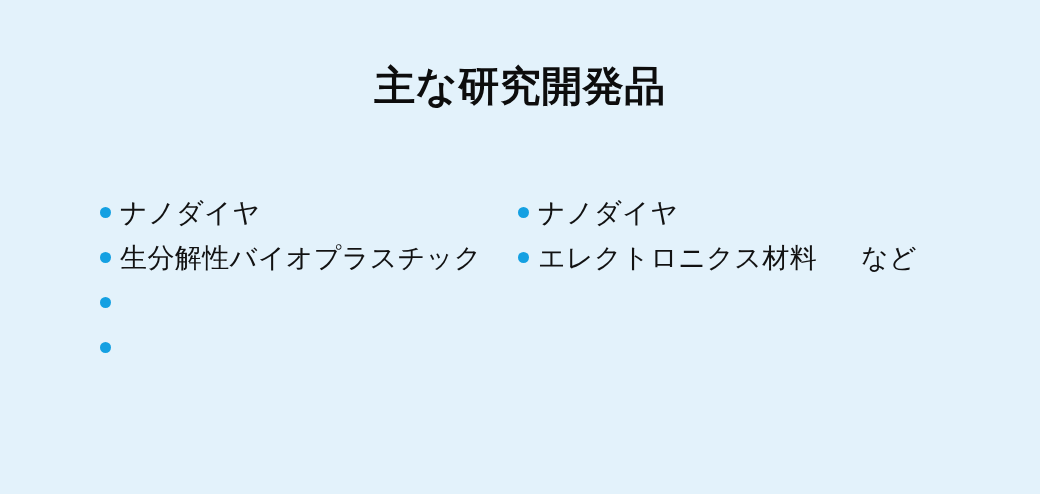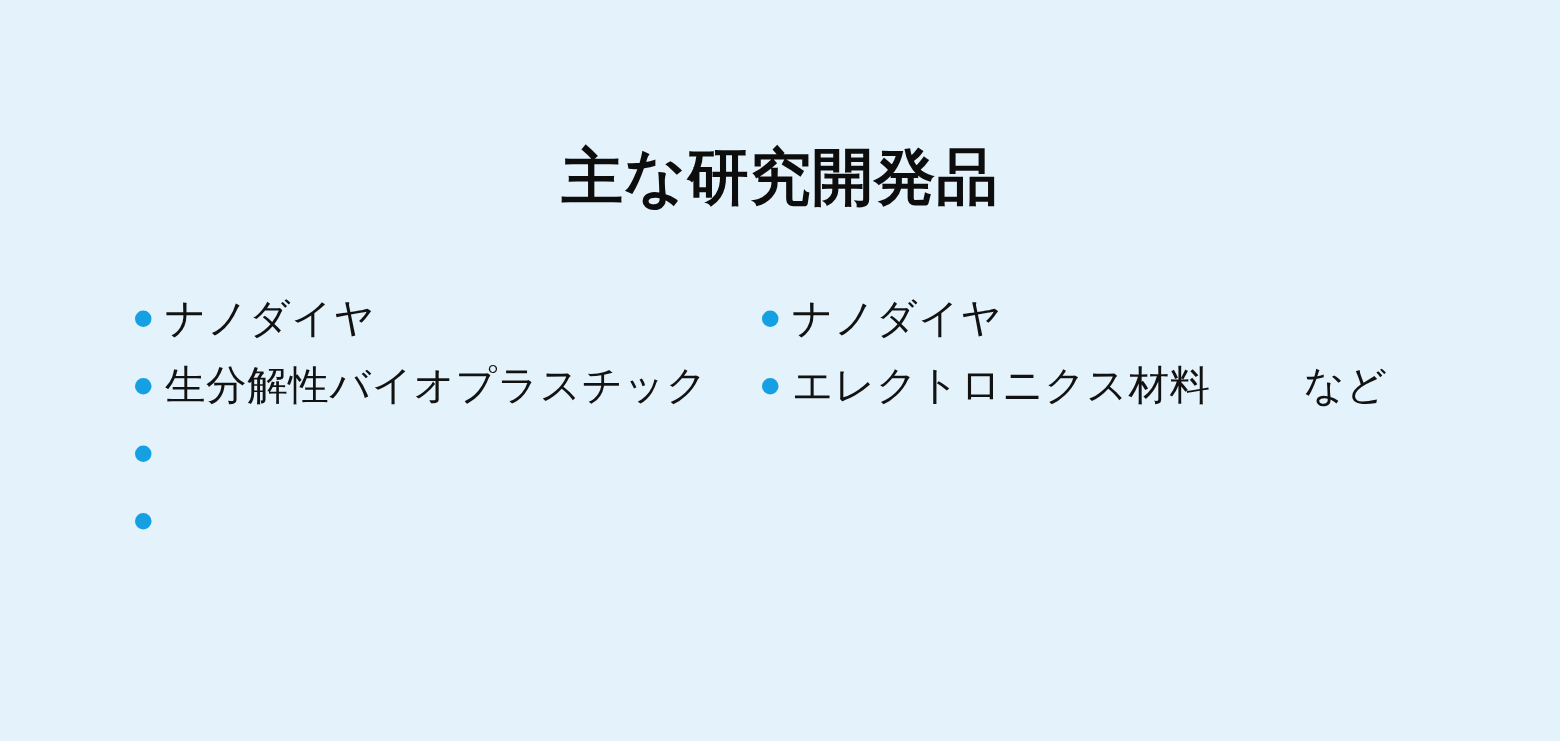--- a/index.html
+++ b/index.html
@@ -30,27 +30,26 @@
     left: 0;
     top: 62px;
     width: 1040px;
     text-align: center;
     font-size: 41px;
     line-height: 48px;
     font-weight: 700;
     letter-spacing: 0.5px;
     color: #0d0d0d;
     white-space: nowrap;
-    margin-top: 32px;
   }
 
   
   .columns {
     position: absolute;
-    left: 2px;
+    left: 12px;
     top: 190px;
     width: 824px;
     height: 200px;
   }
 
   .col {
     position: absolute;
     top: 0;
   }
   .col-left  { left: 88px;  width: 400px; }
@@ -81,21 +80,21 @@
     letter-spacing: 0.4px;
     color: #121212;
     font-weight: 400;
   }
 
   .suffix {
     font-size: 27px;
     line-height: 30px;
     letter-spacing: 0.4px;
     color: #121212;
-    margin-left: 62px;
+    margin-left: 44px;
   }
 </style>
 </head>
 <body>
 
 <div class="slide">
 
   <div class="title">主な研究開発品</div>
 
   <div class="columns">

